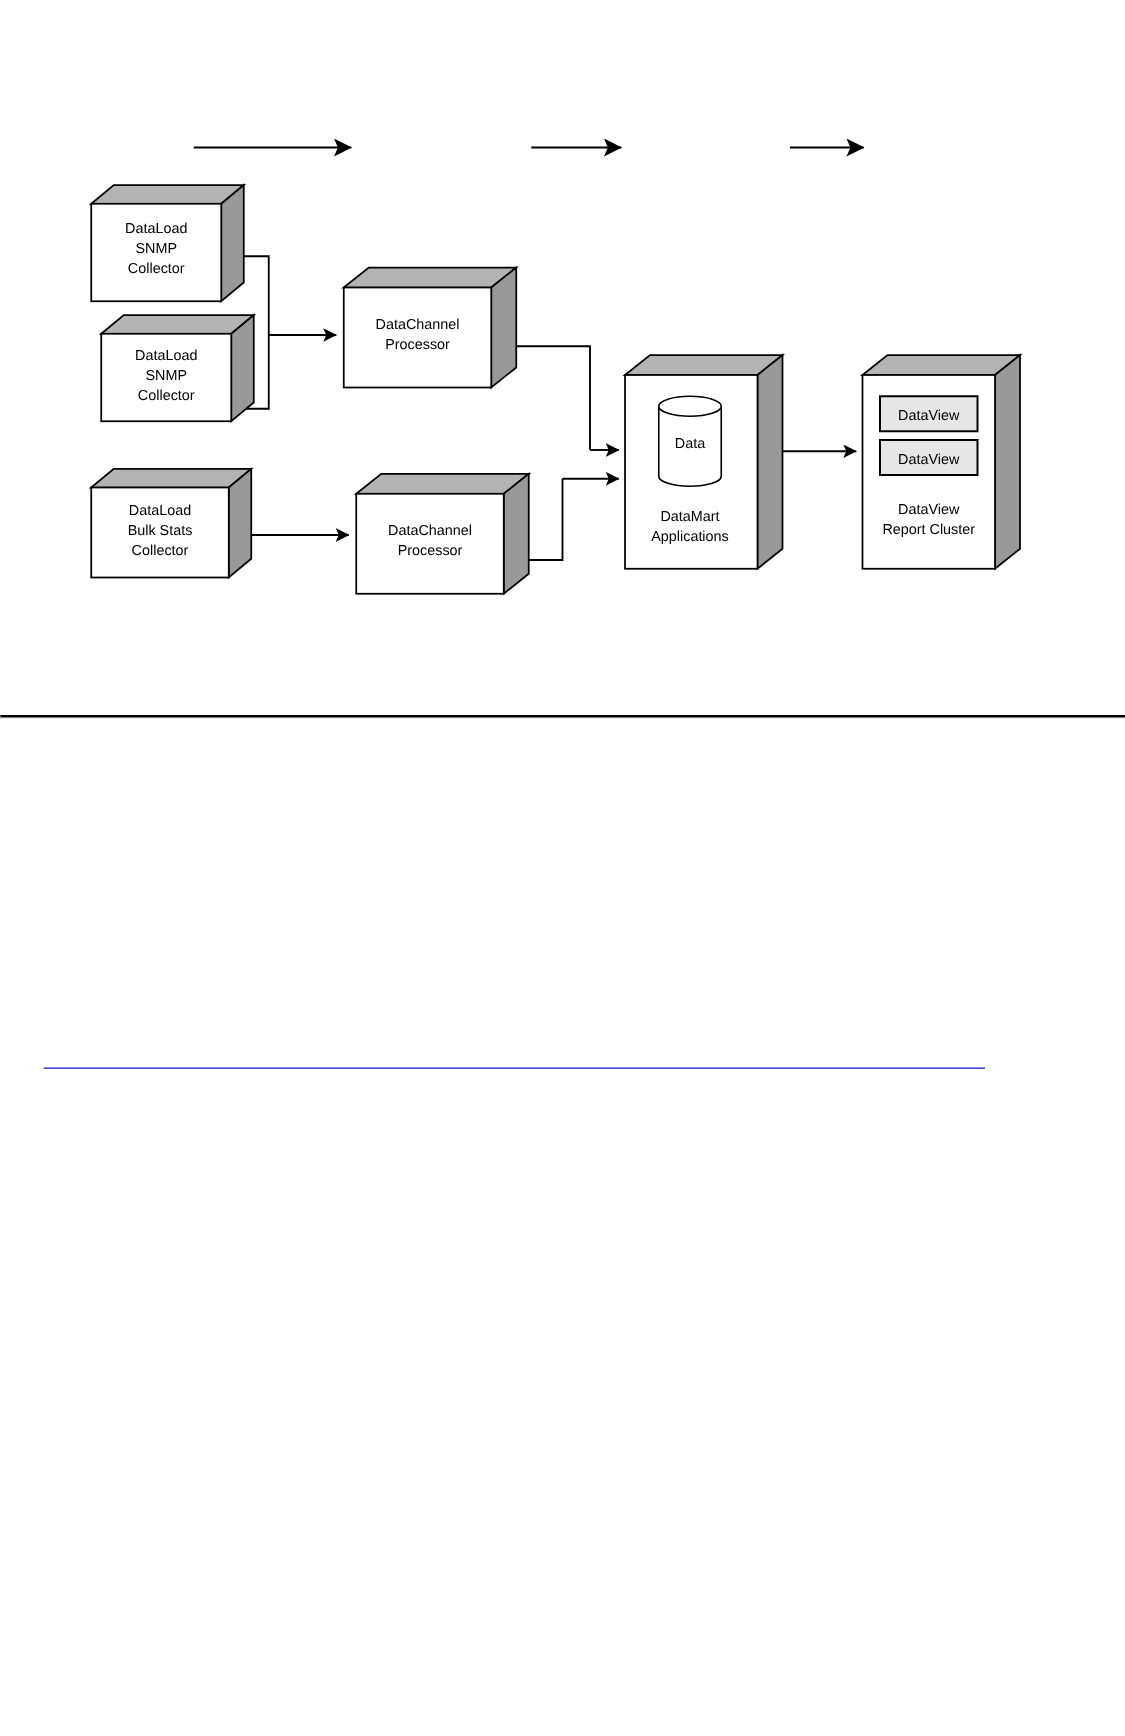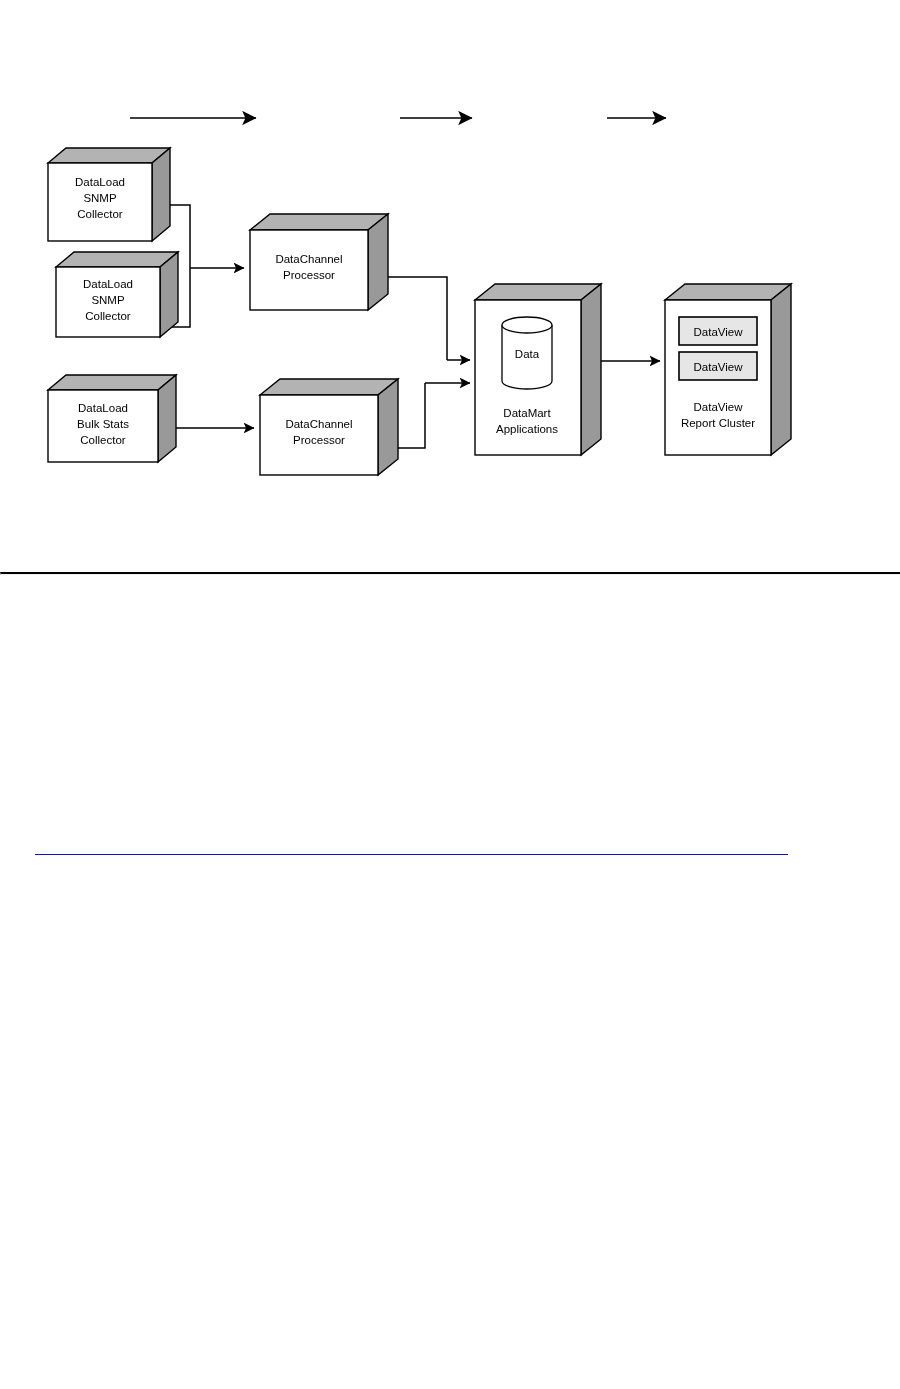--- a/index.html
+++ b/index.html
@@ -21,20 +21,21 @@
     width: 900px;
     height: 1389px;
     background: #ffffff;
   }
   #diagram-figure {
     position: absolute;
     left: 0;
     top: 0;
     width: 728px;
     height: 540px;
+    padding-left: 25px;
   }
   #diagram-svg {
     display: block;
   }
   .rule-divider {
     position: absolute;
     left: 0;
     top: 564px;
     width: 900px;
     height: 0;

